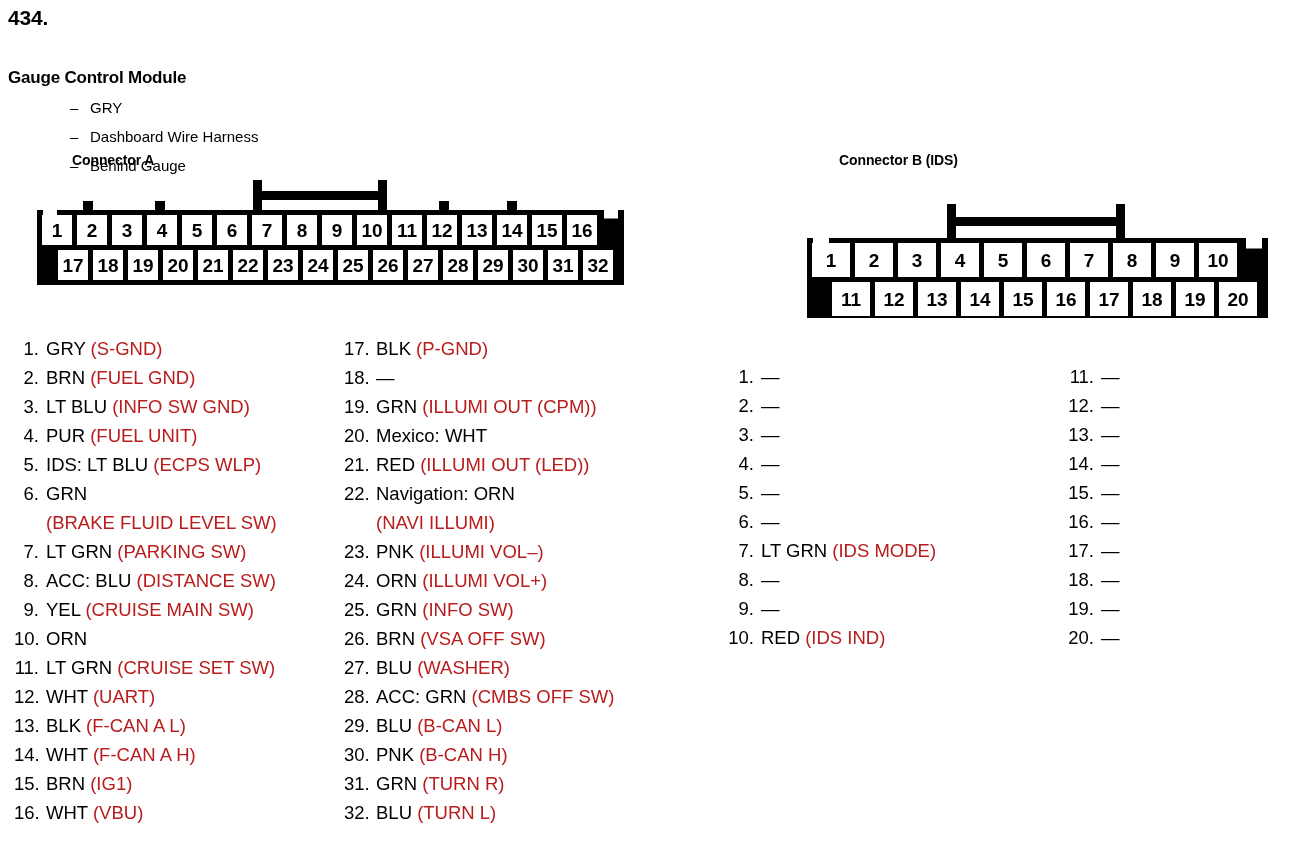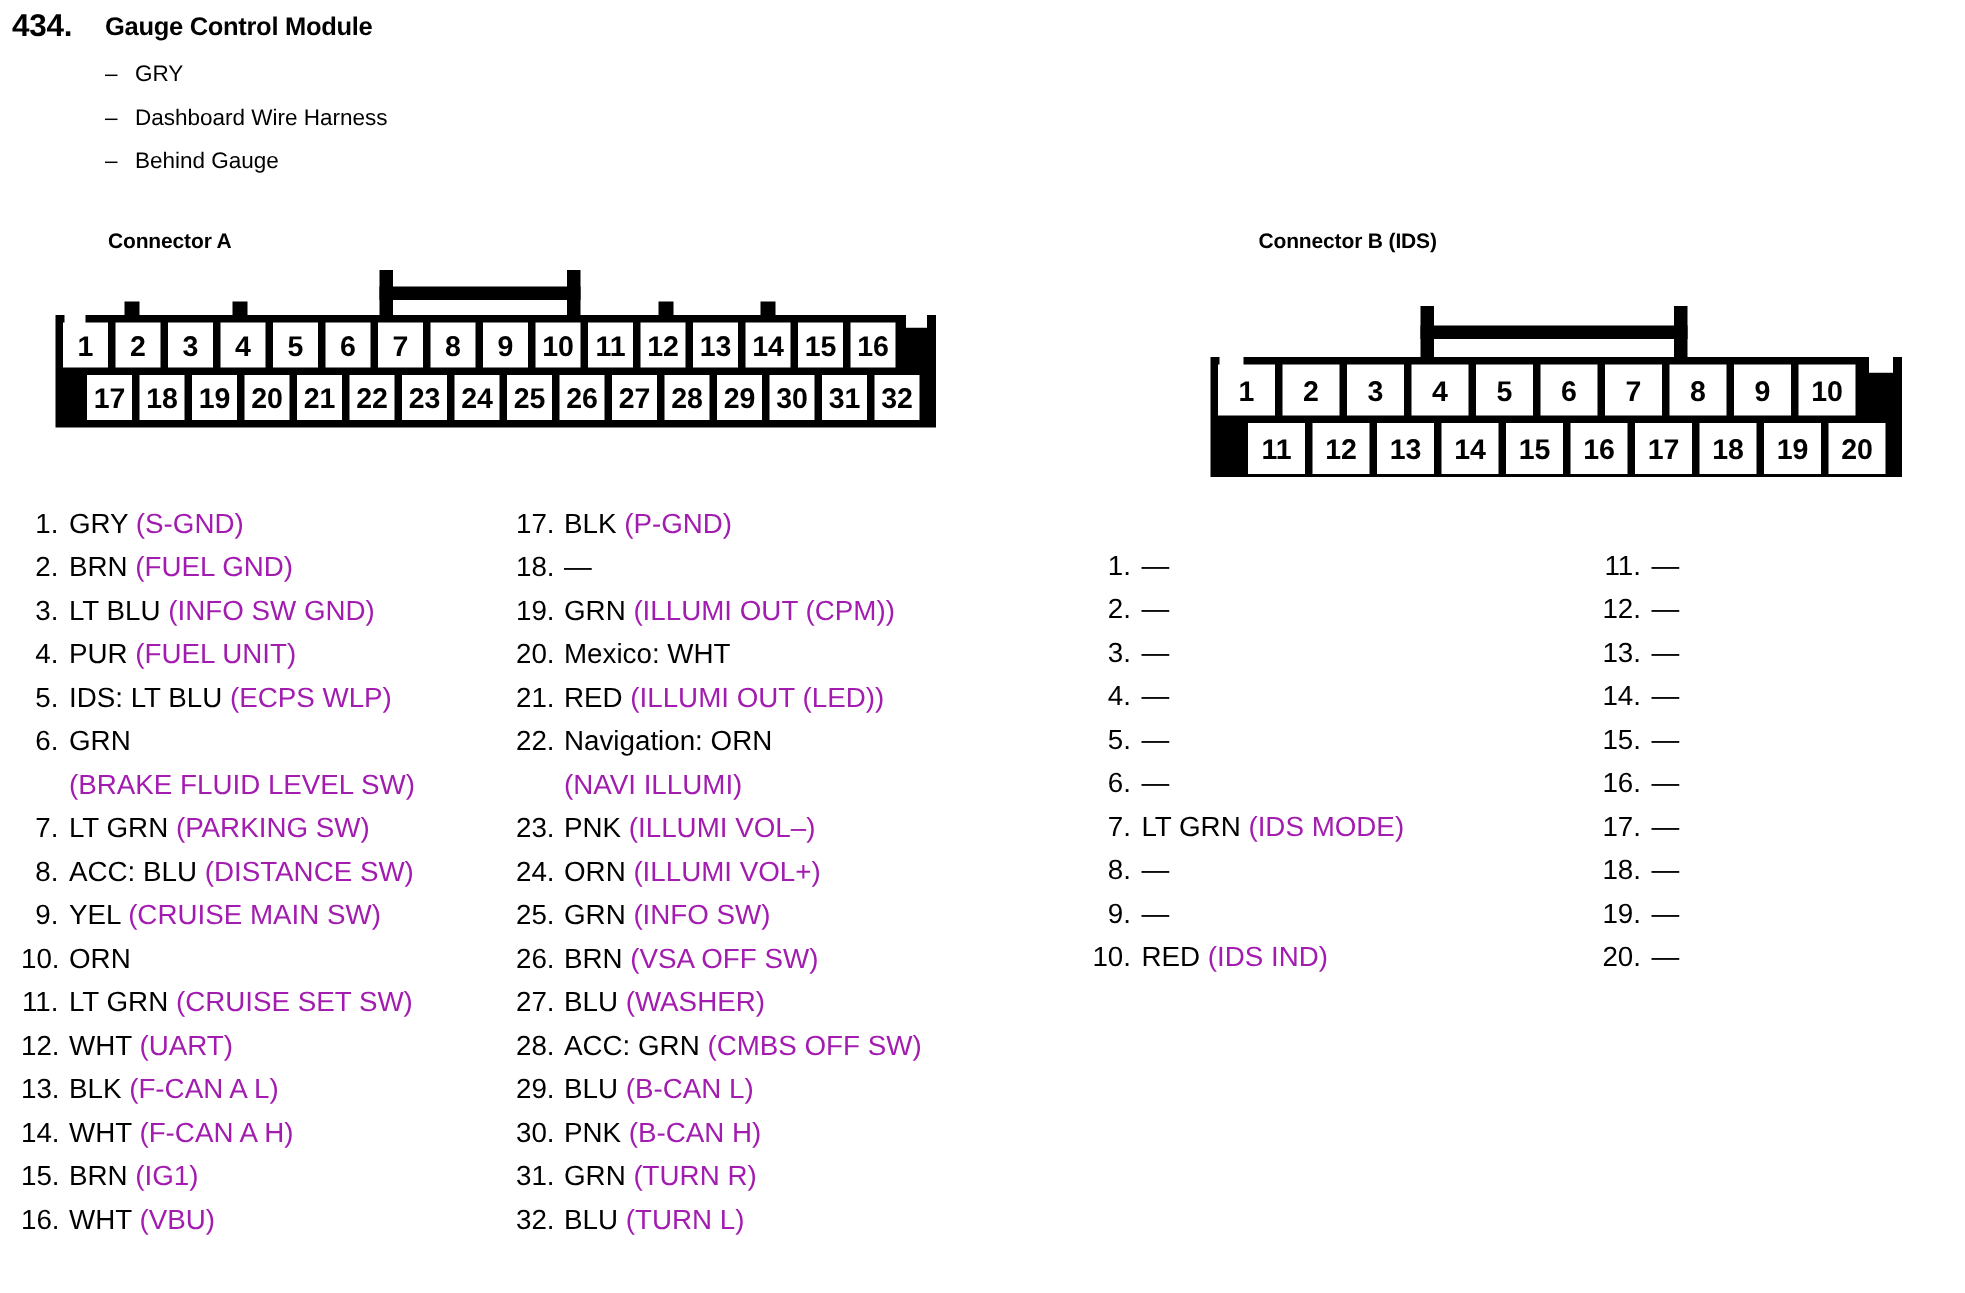--- a/index.html
+++ b/index.html
@@ -19,21 +19,22 @@
 
   
   .page-header {
     position: absolute;
     left: 8px;
     top: 6px;
     width: 700px;
   }
   .header-row {
     display: flex;
-    align-items: center;
+    align-items: flex-start;
+    flex-direction: column;
   }
   .header-num {
     font-size: 21px;
     font-weight: bold;
     letter-spacing: -0.2px;
     width: 62px;
     flex: 0 0 62px;
   }
   .header-title {
     font-size: 17px;
@@ -102,21 +103,21 @@
   .pin-col.num-w-a .pin-num { width: 25px; }
   .pin-col.num-w-b .pin-num { width: 32px; }
 
   .pin-text {
     flex: 1 1 auto;
   }
   .pin-text .wire {
     color: #000000;
   }
   .pin-text .sig {
-    color: #a21caf;
+    color: #b91c1c;
   }
   .pin-text .wrapline {
     display: block;
   }
   .pin-text .empty {
     color: #000000;
   }
 </style>
 </head>
 <body>

